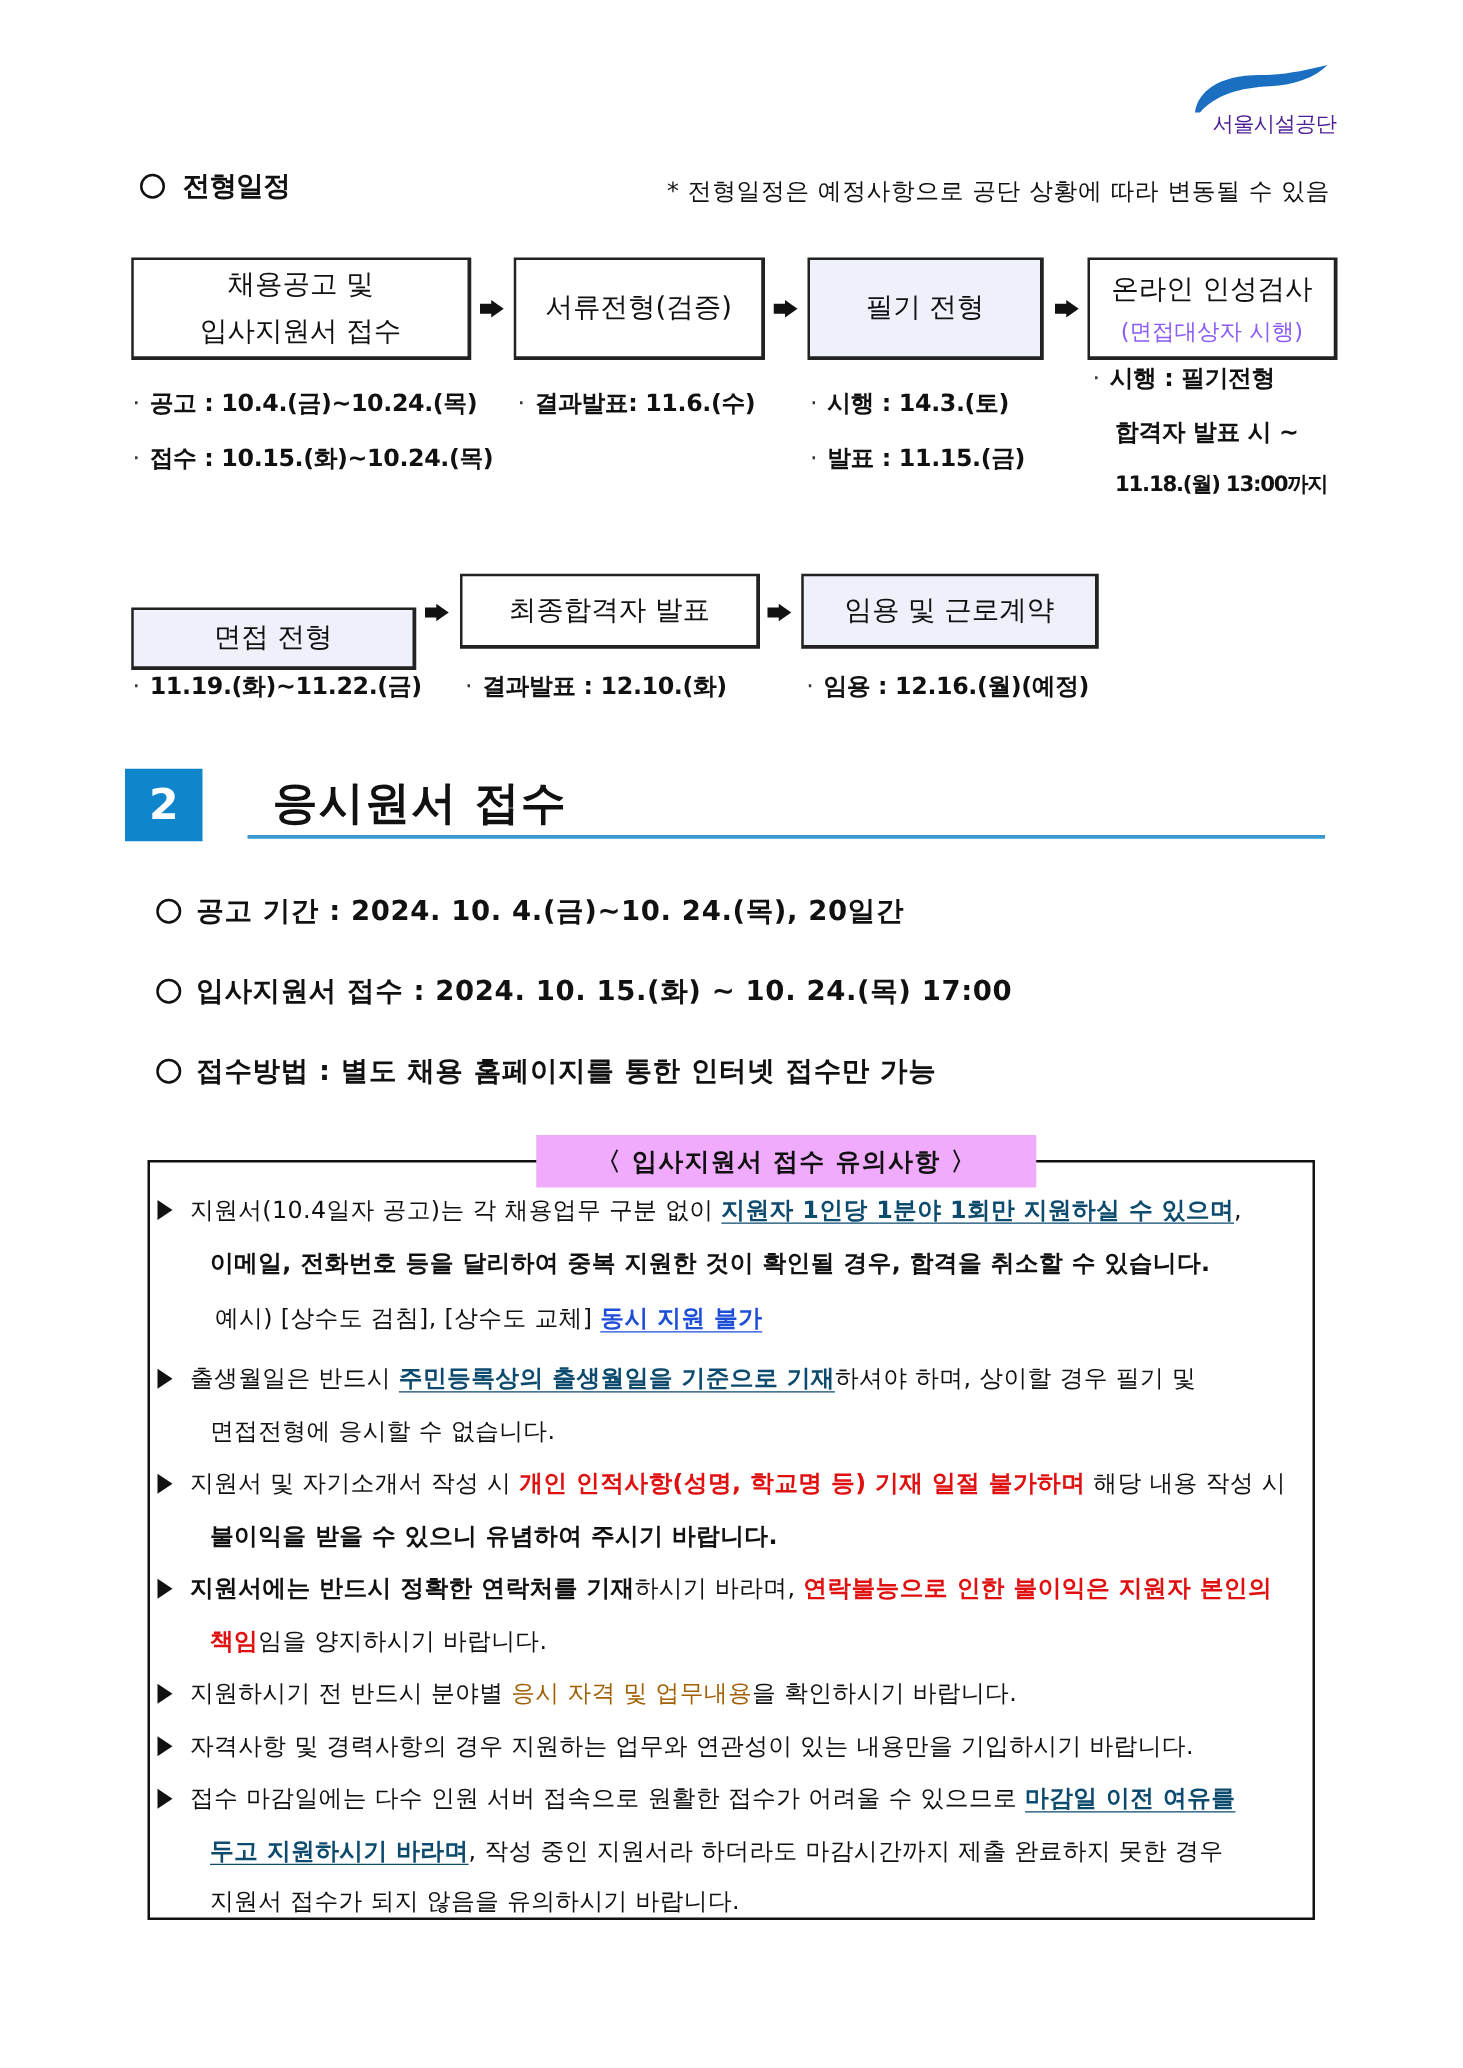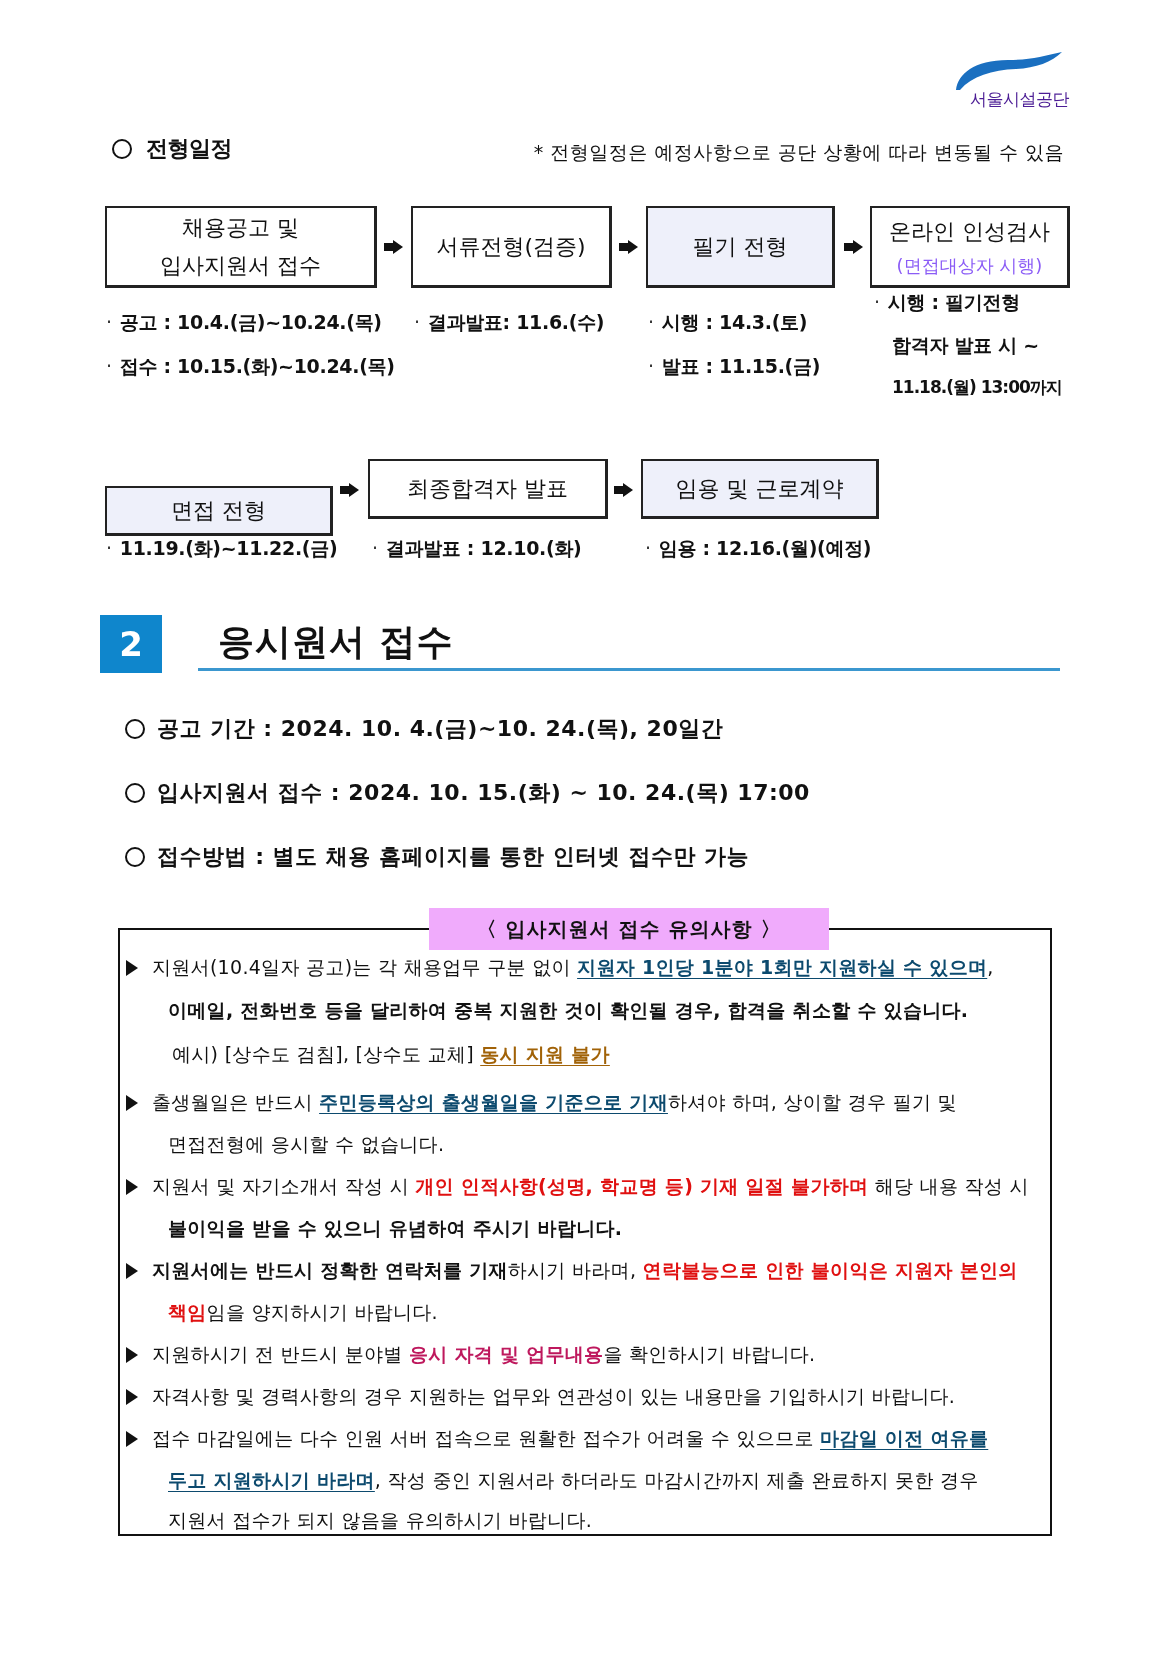--- a/index.html
+++ b/index.html
@@ -37,23 +37,23 @@
     .bullet .circle { display: inline-block; width: 20px; height: 20px; border: 2px solid #111; border-radius: 50%; vertical-align: -3px; margin-right: 12px; }
 
     
     .notice { position: absolute; left: 118px; top: 928px; width: 934px; height: 608px; border: 2px solid #111; }
     .notice-title { position: absolute; left: 385px; top: 908px; width: 400px; height: 42px; background: #f0abfc; display: flex; align-items: center; justify-content: center; font-size: 20px; font-weight: bold; letter-spacing: 1px; margin-left: 44px; }
     .nline { position: absolute; left: 124px; font-size: 19px; white-space: nowrap; letter-spacing: 0.3px; }
     .nline .tri { display: inline-block; width: 0; height: 0; border-left: 12px solid #111; border-top: 8px solid transparent; border-bottom: 8px solid transparent; vertical-align: -2px; margin-right: 14px; margin-left: 2px; }
     .nline.cont { left: 168px; }
     .nline.indent { left: 172px; }
     .blue-u { color: #0c4a6e; font-weight: bold; text-decoration: underline; text-underline-offset: 4px; }
-    .blue-b { color: #be185d; font-weight: bold; }
+    .blue-b { color: #a16207; font-weight: normal; }
     .red-b { color: #e01010; font-weight: bold; }
-    .red-u { color: #a16207; font-weight: bold; text-decoration: underline; text-underline-offset: 4px; }
+    .red-u { color: #1d4ed8; font-weight: bold; text-decoration: underline; text-underline-offset: 4px; }
     .bold { font-weight: bold; }
   </style>
 </head>
 <body>
 
 <div class="logo">
   <svg width="115" height="40" viewBox="0 0 115 40">
     <path d="M4 38 C6 22, 22 8, 56 8 C78 8, 92 4, 110 0 C100 10, 84 16, 64 17 C40 18, 20 24, 8 38 Z" fill="#1a6fc0"></path>
   </svg>
   <span class="logo-text">서울시설공단</span>

